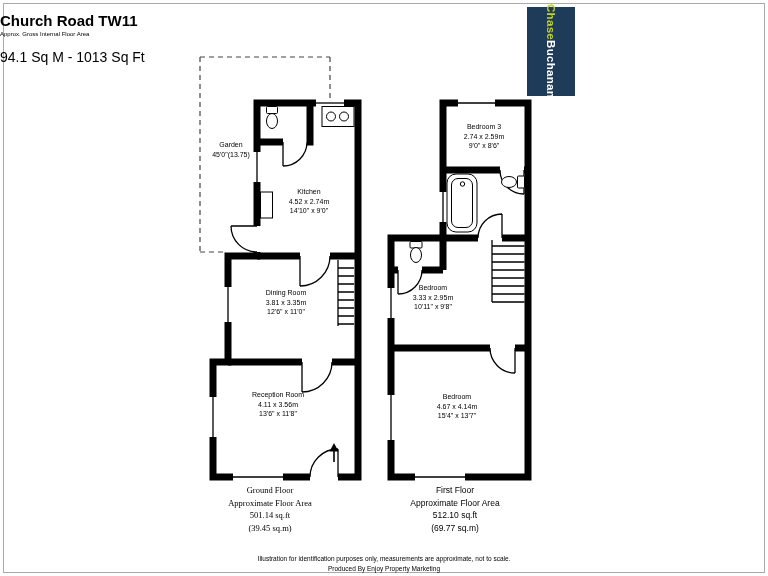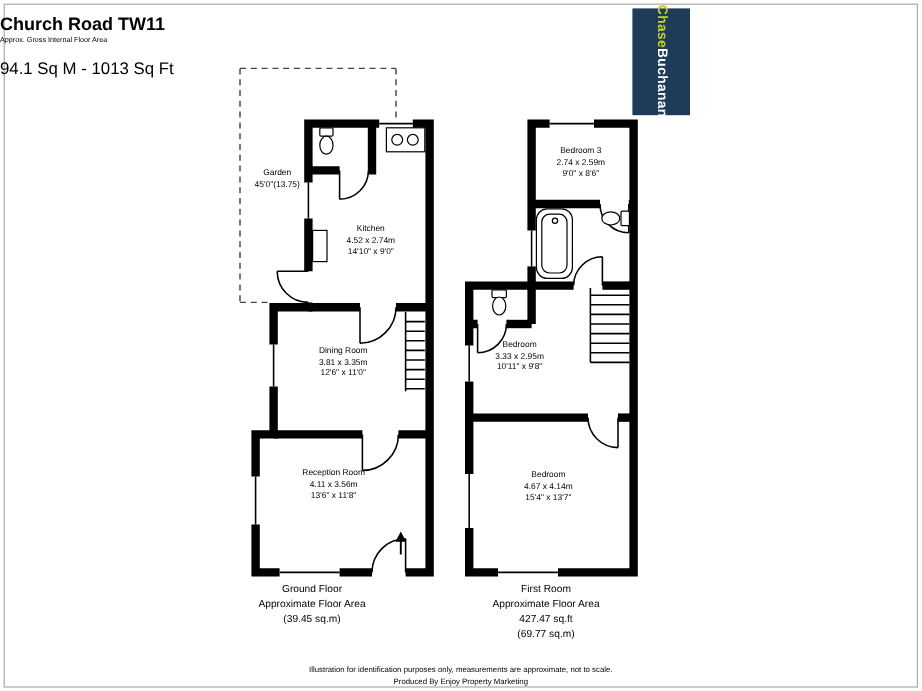--- a/index.html
+++ b/index.html
@@ -193,27 +193,28 @@
     <div>Bedroom</div>
     <div>3.33 x 2.95m</div>
     <div>10'11" x 9'8"</div>
   </div>
   <div class="rlabel" style="left:457px; top:406px;">
     <div>Bedroom</div>
     <div>4.67 x 4.14m</div>
     <div>15'4" x 13'7"</div>
   </div>
 
-  <div class="caption" style="left:185px; top:484px;">
+  <div class="caption" style="left:195px; top:484px;font-family:Liberation Serif, serif;">
     <div>Ground Floor</div>
     <div>Approximate Floor Area</div>
+    <div>501.14 sq.ft</div>
     <div>(39.45 sq.m)</div>
   </div>
   <div class="caption" style="left:380px; top:484px;">
-    <div>First Room</div>
+    <div>First Floor</div>
     <div>Approximate Floor Area</div>
-    <div>427.47 sq.ft</div>
+    <div>512.10 sq.ft</div>
     <div>(69.77 sq.m)</div>
   </div>
 
   <div class="footer footer-l1">Illustration for identification purposes only, measurements are approximate, not to scale.</div>
   <div class="footer footer-l2">Produced By Enjoy Property Marketing</div>
 </div>
 
 </body></html>

